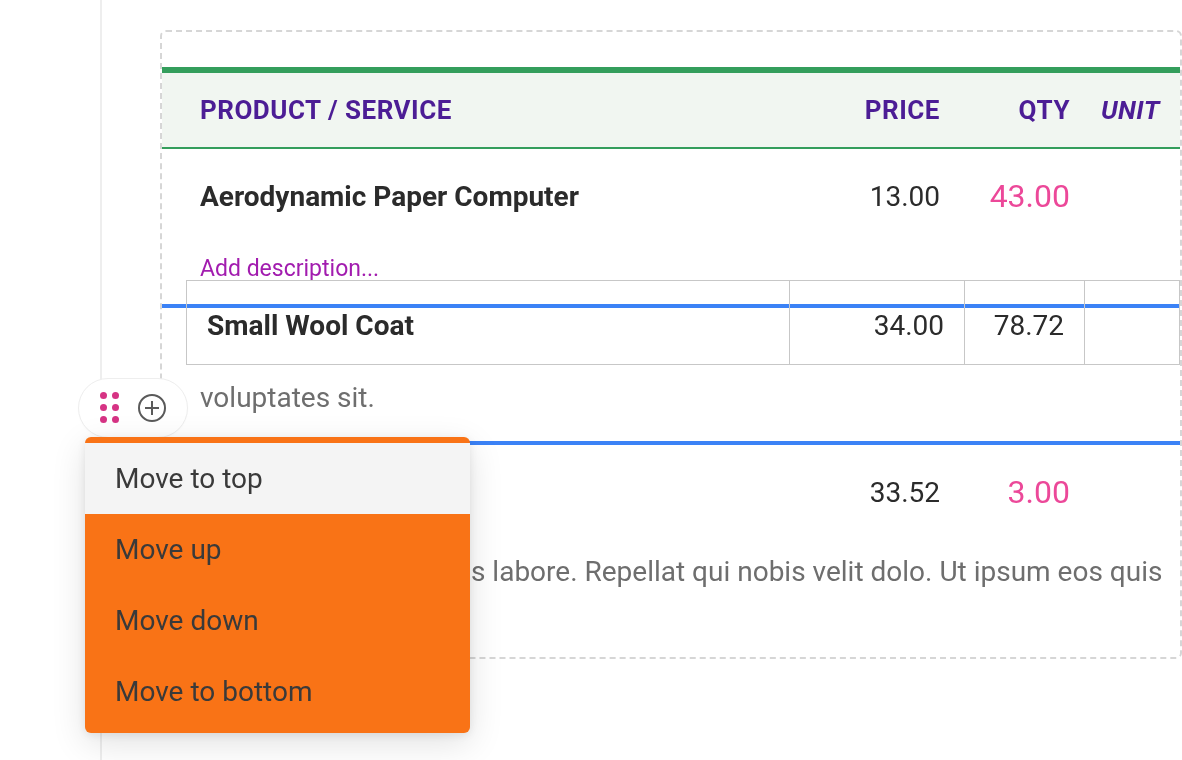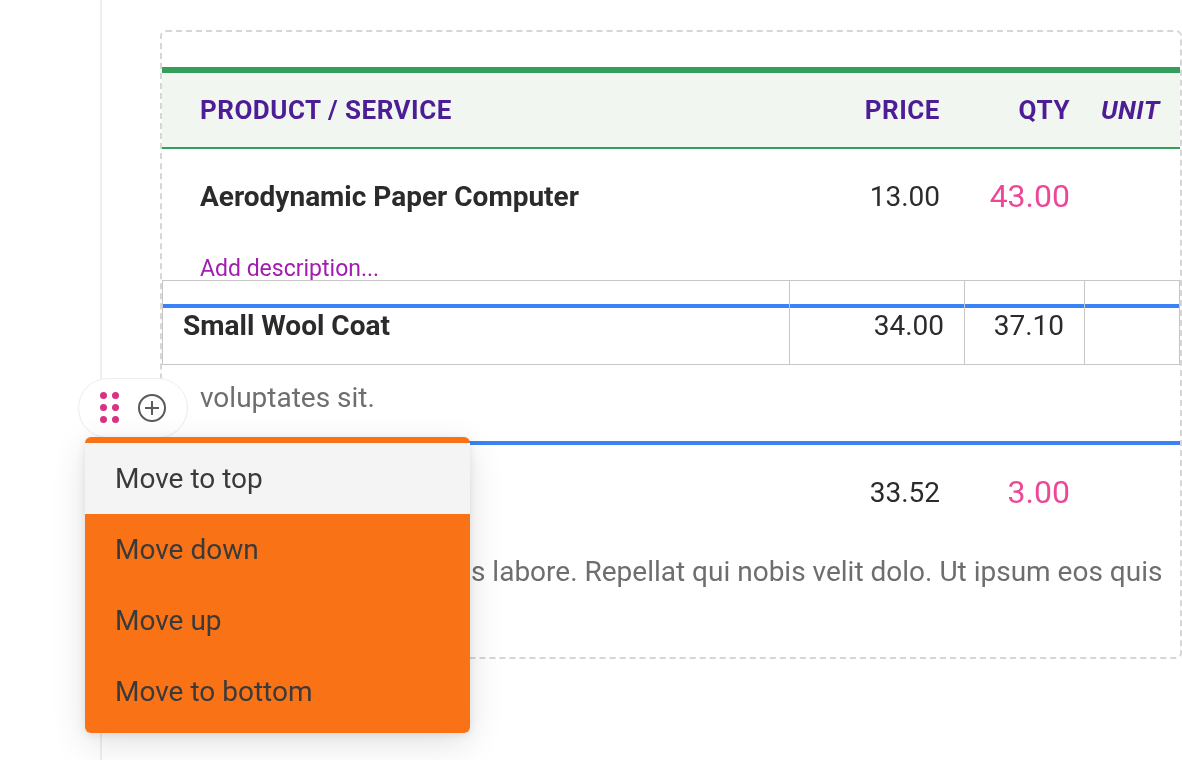--- a/index.html
+++ b/index.html
@@ -138,25 +138,25 @@
     <div class="row">
       <div class="row-top">
         <div class="pname">Aerodynamic Paper Computer</div>
         <div class="cell-price">13.00</div>
         <div class="cell-qty">43.00</div>
         <div class="cell-unit"></div>
       </div>
       <div class="desc">Add description...</div>
     </div>
 
-    <div class="row active2" style="border-bottom:none;">
+    <div class="row active2" style="border-bottom:none;margin-left:24px;">
       <div class="active-wrap">
         <div class="aw-name">Small Wool Coat</div>
         <div class="aw-price">34.00</div>
-        <div class="aw-qty">37.10</div>
+        <div class="aw-qty">78.72</div>
         <div class="aw-unit"></div>
       </div>
     </div>
     <div class="row" style="padding-top:18px; border-top:none;">
       <div class="desc-real" style="margin-top:16px;">voluptates sit.</div>
     </div>
 
     <div class="row" style="border-bottom:none;">
       <div class="row-top">
         <div class="pname">ble</div>
@@ -177,16 +177,16 @@
       <span></span>
       <span></span>
       <span></span>
       <span></span>
   </div>
   <div class="plus-circle"></div>
 </div>
 
 <div class="menu">
   <div class="menu-item hover">Move to top</div>
+  <div class="menu-item">Move up</div>
   <div class="menu-item">Move down</div>
-  <div class="menu-item">Move up</div>
   <div class="menu-item">Move to bottom</div>
 </div>
 
 </body></html>

